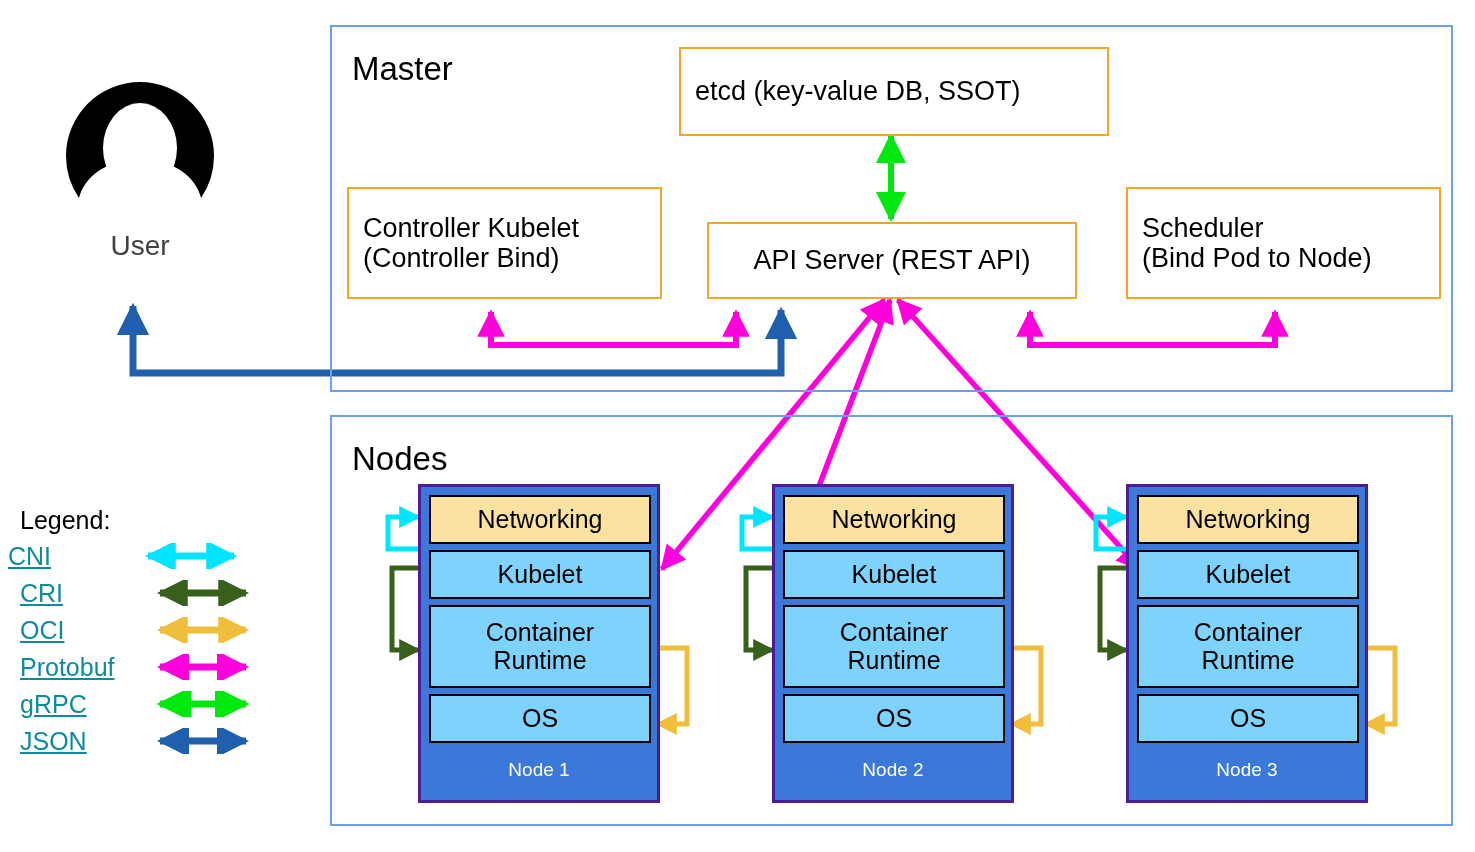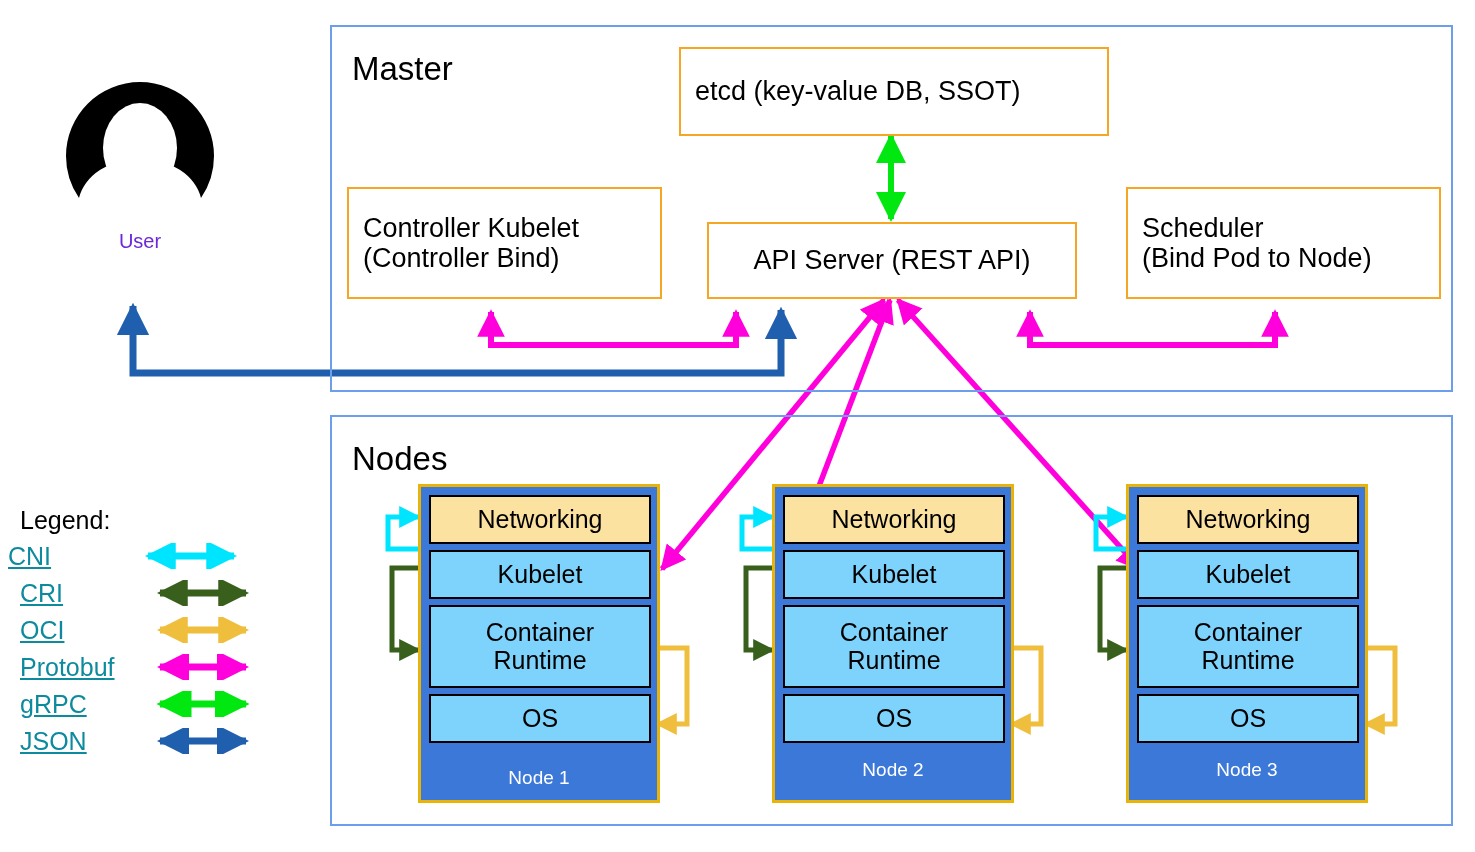--- a/index.html
+++ b/index.html
@@ -49,21 +49,21 @@
     font-size: 27px;
     color: #000000;
     padding-left: 14px;
     line-height: 1.12;
   }
 
   
   .node-card {
     position: absolute;
     background: #3C78D8;
-    border: 3px solid #eab308;
+    border: 3px solid #4c1d95;
     box-sizing: border-box;
   }
   .node-slot {
     position: absolute;
     background: #7dd3fc;
     border: 2px solid #000000;
     box-sizing: border-box;
     display: flex;
     align-items: center;
     justify-content: center;
@@ -86,22 +86,22 @@
   }
 
   
   .user-wrap {
     position: absolute;
   }
   .user-caption {
     position: absolute;
     width: 100%;
     text-align: center;
-    font-size: 20px;
-    color: #6d28d9;
+    font-size: 28px;
+    color: #404040;
     white-space: nowrap;
   }
 
   
   .legend-title {
     position: absolute;
     font-size: 25px;
     color: #000000;
     white-space: nowrap;
   }
@@ -294,21 +294,21 @@
   <div class="group-title" style="left:352px; top:442px;">Nodes</div>
 
   <div class="node-card" style="left:418px; top:484px; width:242px; height:319px;">
     <div class="node-slot networking" style="left:8px; top:8px; width:222px; height:49px;">Networking</div>
     <div class="node-slot" style="left:8px; top:63px; width:222px; height:49px;">Kubelet</div>
     <div class="node-slot" style="left:8px; top:118px; width:222px; height:83px; flex-direction:column;">
       <span>Container</span>
       <span>Runtime</span>
     </div>
     <div class="node-slot" style="left:8px; top:207px; width:222px; height:49px;">OS</div>
-    <div class="node-label" style="top:272px;margin-top:8px;">Node 1</div>
+    <div class="node-label" style="top:272px;">Node 1</div>
   </div>
 
   <div class="node-card" style="left:772px; top:484px; width:242px; height:319px;">
     <div class="node-slot networking" style="left:8px; top:8px; width:222px; height:49px;">Networking</div>
     <div class="node-slot" style="left:8px; top:63px; width:222px; height:49px;">Kubelet</div>
     <div class="node-slot" style="left:8px; top:118px; width:222px; height:83px; flex-direction:column;">
       <span>Container</span>
       <span>Runtime</span>
     </div>
     <div class="node-slot" style="left:8px; top:207px; width:222px; height:49px;">OS</div>

